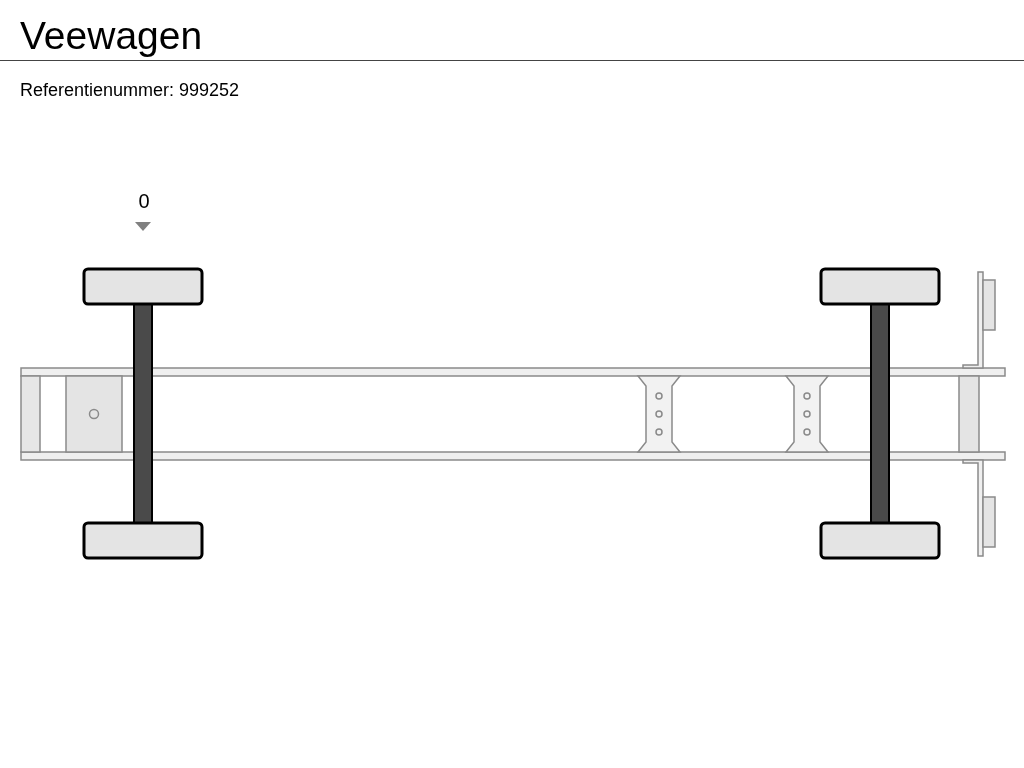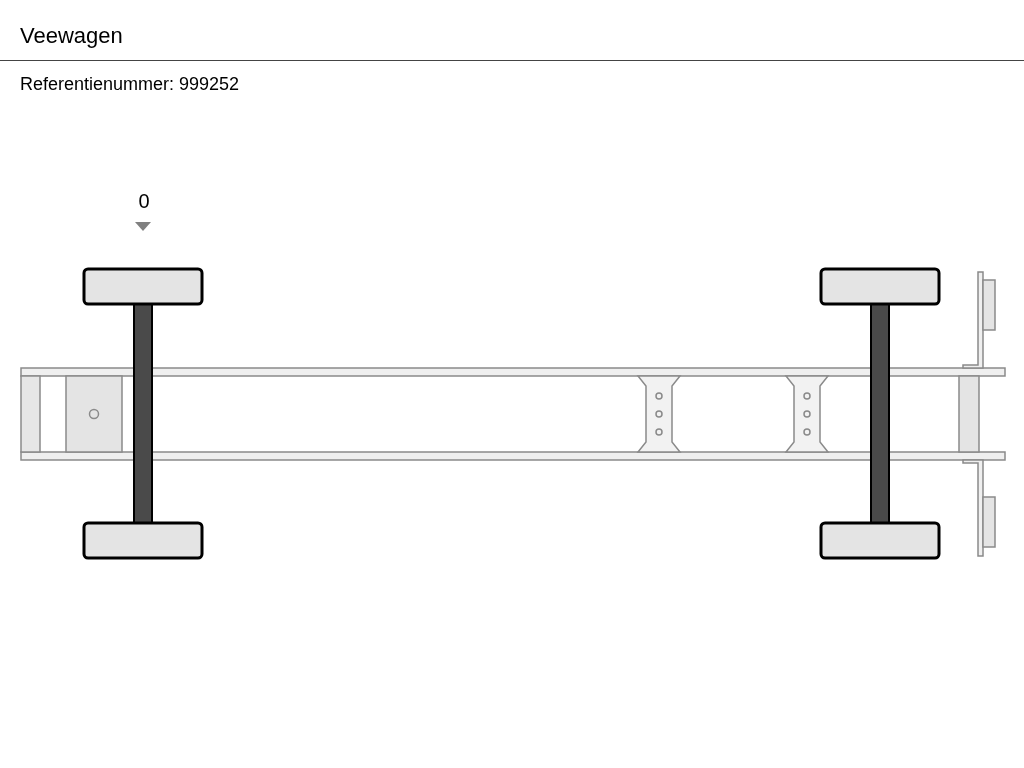--- a/index.html
+++ b/index.html
@@ -1,19 +1,19 @@
 <!DOCTYPE html>
 <html><head>
 <meta charset="utf-8">
 <style>
   html, body { margin:0; padding:0; background:#ffffff; }
   body { width:1024px; height:768px; position:relative; overflow:hidden; font-family:"Liberation Sans", sans-serif; color:#000; }
-  .title { position:absolute; left:20px; top:16px; font-size:22px; line-height:40px; font-weight:400; }
+  .title { position:absolute; left:20px; top:16px; font-size:39px; line-height:40px; font-weight:400; }
   .rule { position:absolute; left:0; top:60px; width:1024px; height:1px; background:#444; }
-  .ref { position:absolute; left:20px; top:73px; font-size:18px; line-height:22px; }
+  .ref { position:absolute; left:20px; top:79px; font-size:18px; line-height:22px; }
   .axle-label { position:absolute; left:133px; top:189px; width:22px; text-align:center; font-size:20px; line-height:24px; }
   svg.chassis { position:absolute; left:0; top:0; }
 </style>
 </head>
 <body>
 
 <div class="title">Veewagen</div>
 <div class="rule"></div>
 <div class="ref">Referentienummer: 999252</div>
 

